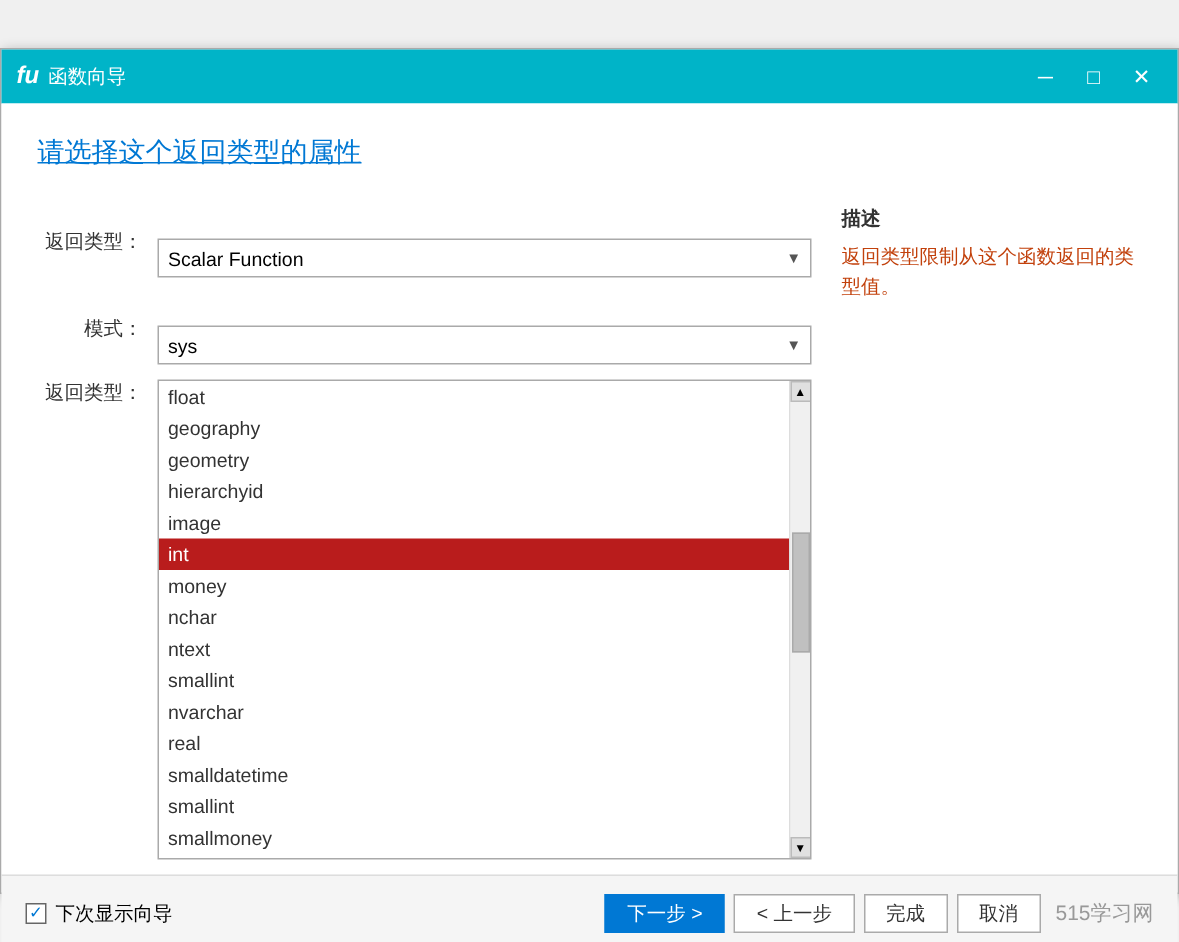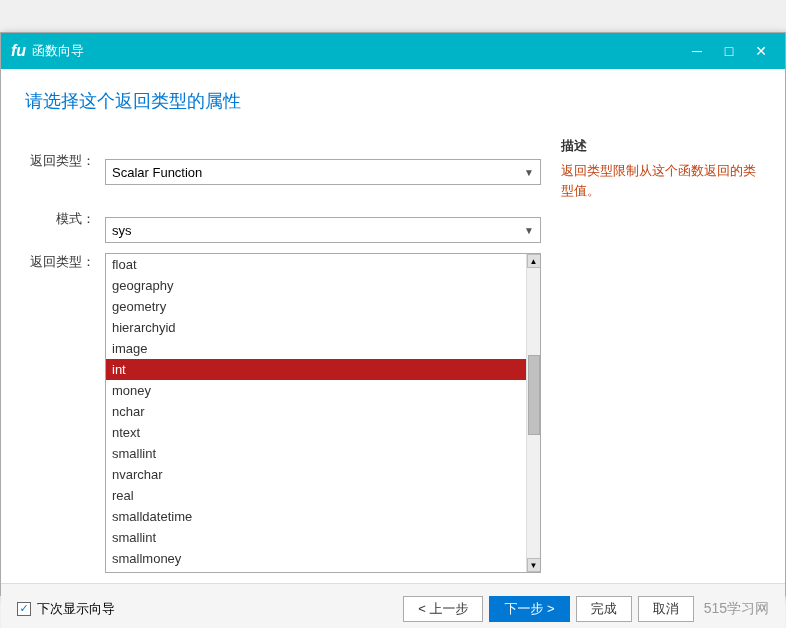--- a/index.html
+++ b/index.html
@@ -69,20 +69,21 @@
       display: flex;
       flex-direction: column;
       padding: 20px 24px 0 24px;
       background: #fff;
     }
     .page-title {
       color: #0078d4;
       font-size: 18px;
       font-weight: 400;
       margin-bottom: 24px;
+      text-decoration: underline;
     }
     .form-area {
       display: flex;
       gap: 20px;
       flex: 1;
     }
     .form-left {
       flex: 1;
     }
     .form-row {
@@ -329,20 +330,20 @@
       </div>
     </div>
   </div>
 
   <div class="footer">
     <div class="footer-left">
       <div class="checkbox checked"></div>
       <span>下次显示向导</span>
     </div>
     <div class="footer-right">
+      <button class="btn primary">下一步 &gt;</button>
       <button class="btn">&lt; 上一步</button>
-      <button class="btn primary">下一步 &gt;</button>
       <button class="btn">完成</button>
       <button class="btn">取消</button>
       <span class="watermark">515学习网</span>
     </div>
   </div>
 </div>
 
 </body></html>

